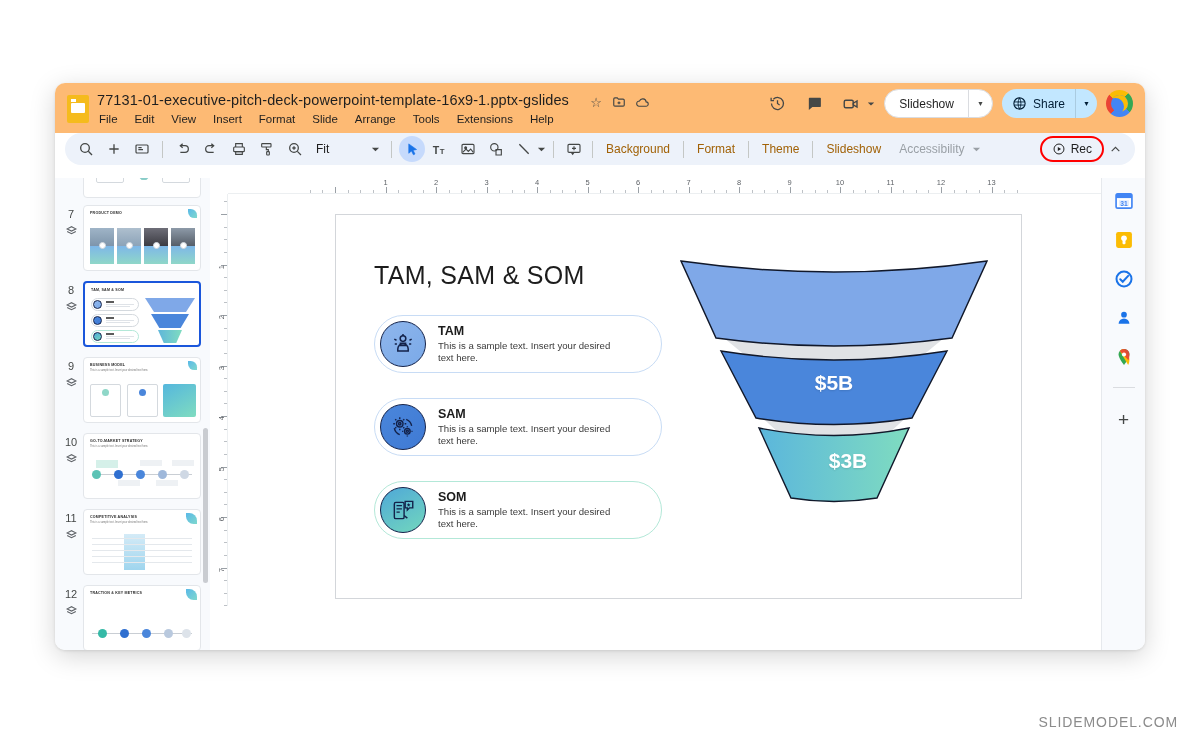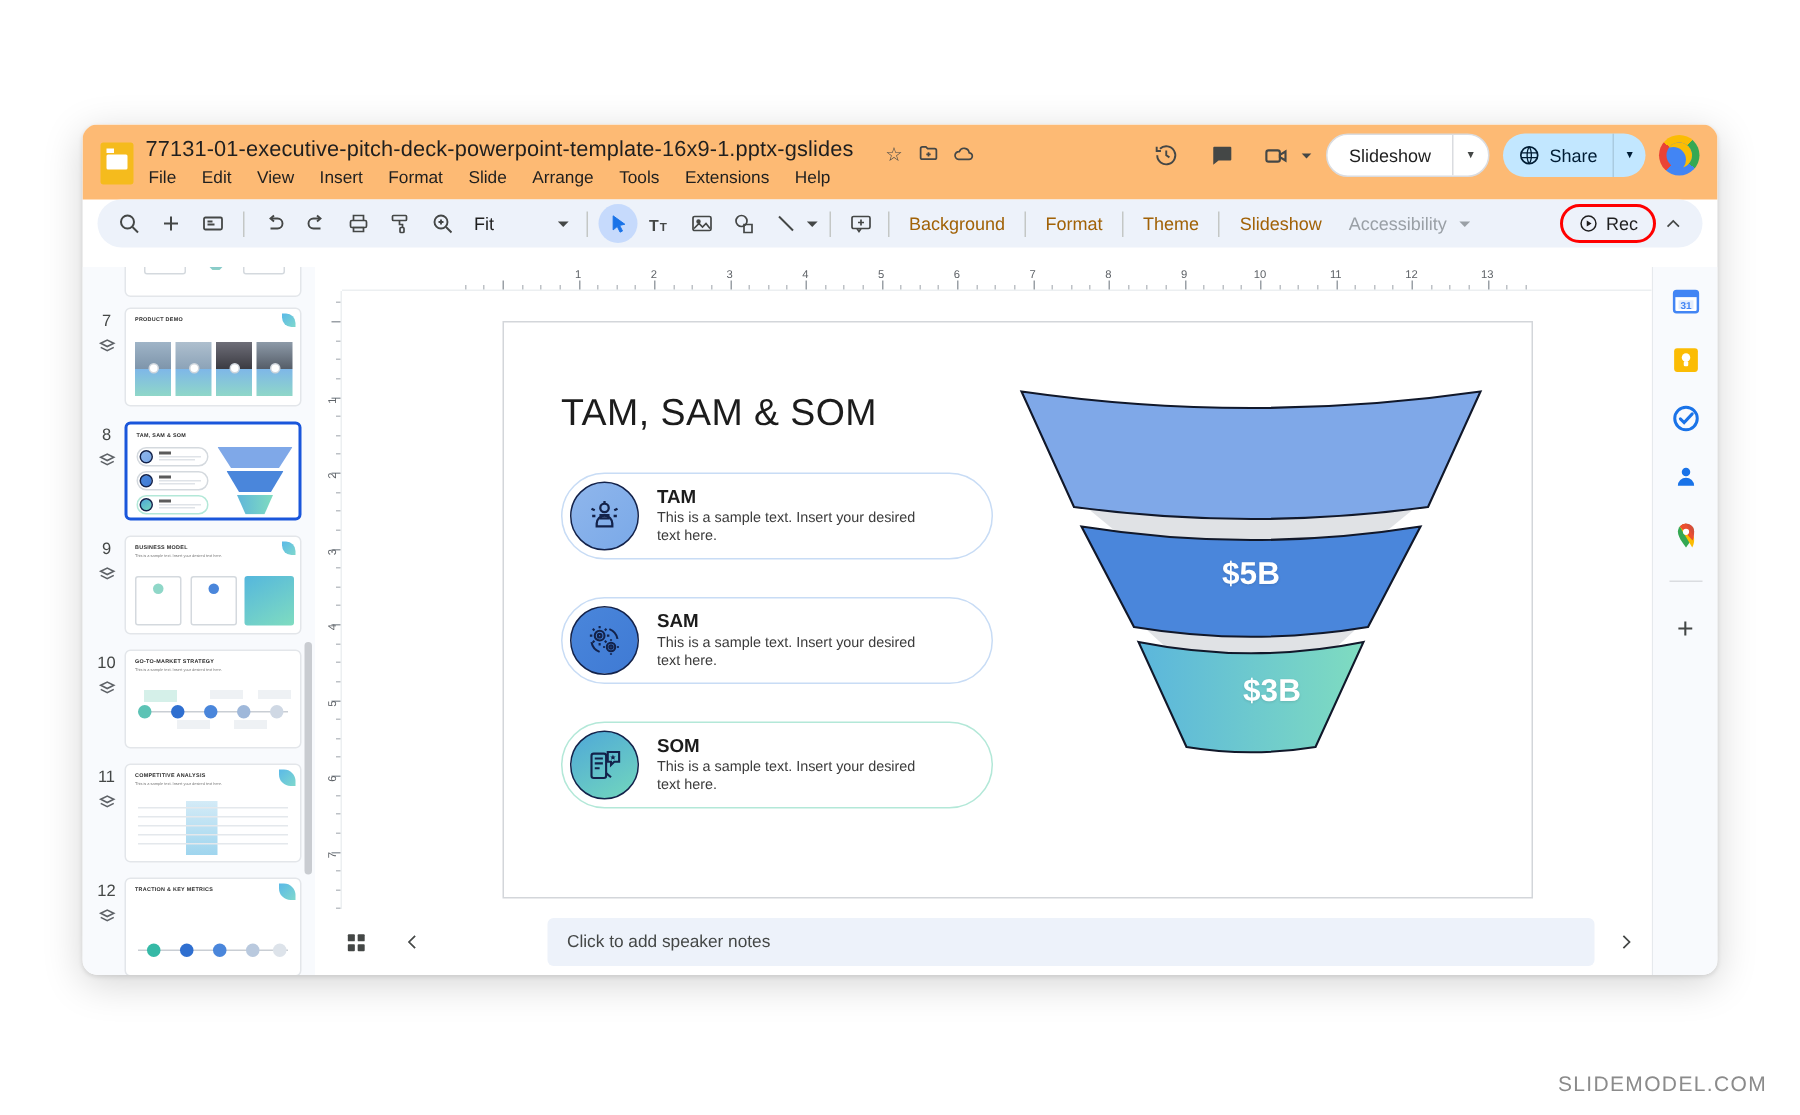--- a/index.html
+++ b/index.html
@@ -845,45 +845,20 @@
               <path d="M90 175 Q165 190 240 175 L208 245 Q165 252 122 245 Z" fill="url(#gBot)" stroke="#11182a" stroke-width="1.4"></path>
             </svg>
             <div class="funnel-label" style="left:0;top:118px;width:330px;text-align:center;font-size:21px;">$5B</div>
             <div class="funnel-label" style="left:14px;top:196px;width:330px;text-align:center;font-size:21px;">$3B</div>
           </div>
 
         </div>
 
       </div>
 
-      <div id="notes-bar">
-        <div id="notes-left">
-          <div class="notes-icon">
-            <svg width="15" height="15" viewBox="0 0 24 24" fill="currentColor">
-              <rect x="3" y="3" width="7.5" height="7.5" rx="1"></rect>
-                <rect x="13.5" y="3" width="7.5" height="7.5" rx="1"></rect>
-              <rect x="3" y="13.5" width="7.5" height="7.5" rx="1"></rect>
-                <rect x="13.5" y="13.5" width="7.5" height="7.5" rx="1"></rect>
-            </svg>
-          </div>
-          <div class="notes-icon">
-            <svg width="14" height="14" viewBox="0 0 24 24" fill="none" stroke="currentColor" stroke-width="2">
-              <path d="M15 5l-7 7 7 7"></path>
-            </svg>
-          </div>
-        </div>
-        <div id="notes-field">
-          <span id="notes-placeholder">Click to add speaker notes</span>
-        </div>
-        <div id="notes-next">
-          <svg width="14" height="14" viewBox="0 0 24 24" fill="none" stroke="currentColor" stroke-width="2">
-            <path d="M9 5l7 7-7 7"></path>
-          </svg>
-        </div>
-      </div>
     </div>
 
     <div id="right-rail">
       <div class="rail-icon">
         <svg viewBox="0 0 24 24" width="20" height="20">
           <rect x="2.5" y="3.5" width="19" height="17" rx="2" fill="#fff" stroke="#4285f4" stroke-width="2"></rect>
           <rect x="2.5" y="3.5" width="19" height="5" fill="#4285f4"></rect>
           <rect x="6" y="11" width="12" height="7" fill="#4285f4" opacity=".15"></rect>
           <text x="12" y="18" font-size="8" font-weight="bold" fill="#4285f4" text-anchor="middle" font-family="Liberation Sans, sans-serif">31</text>
         </svg>

